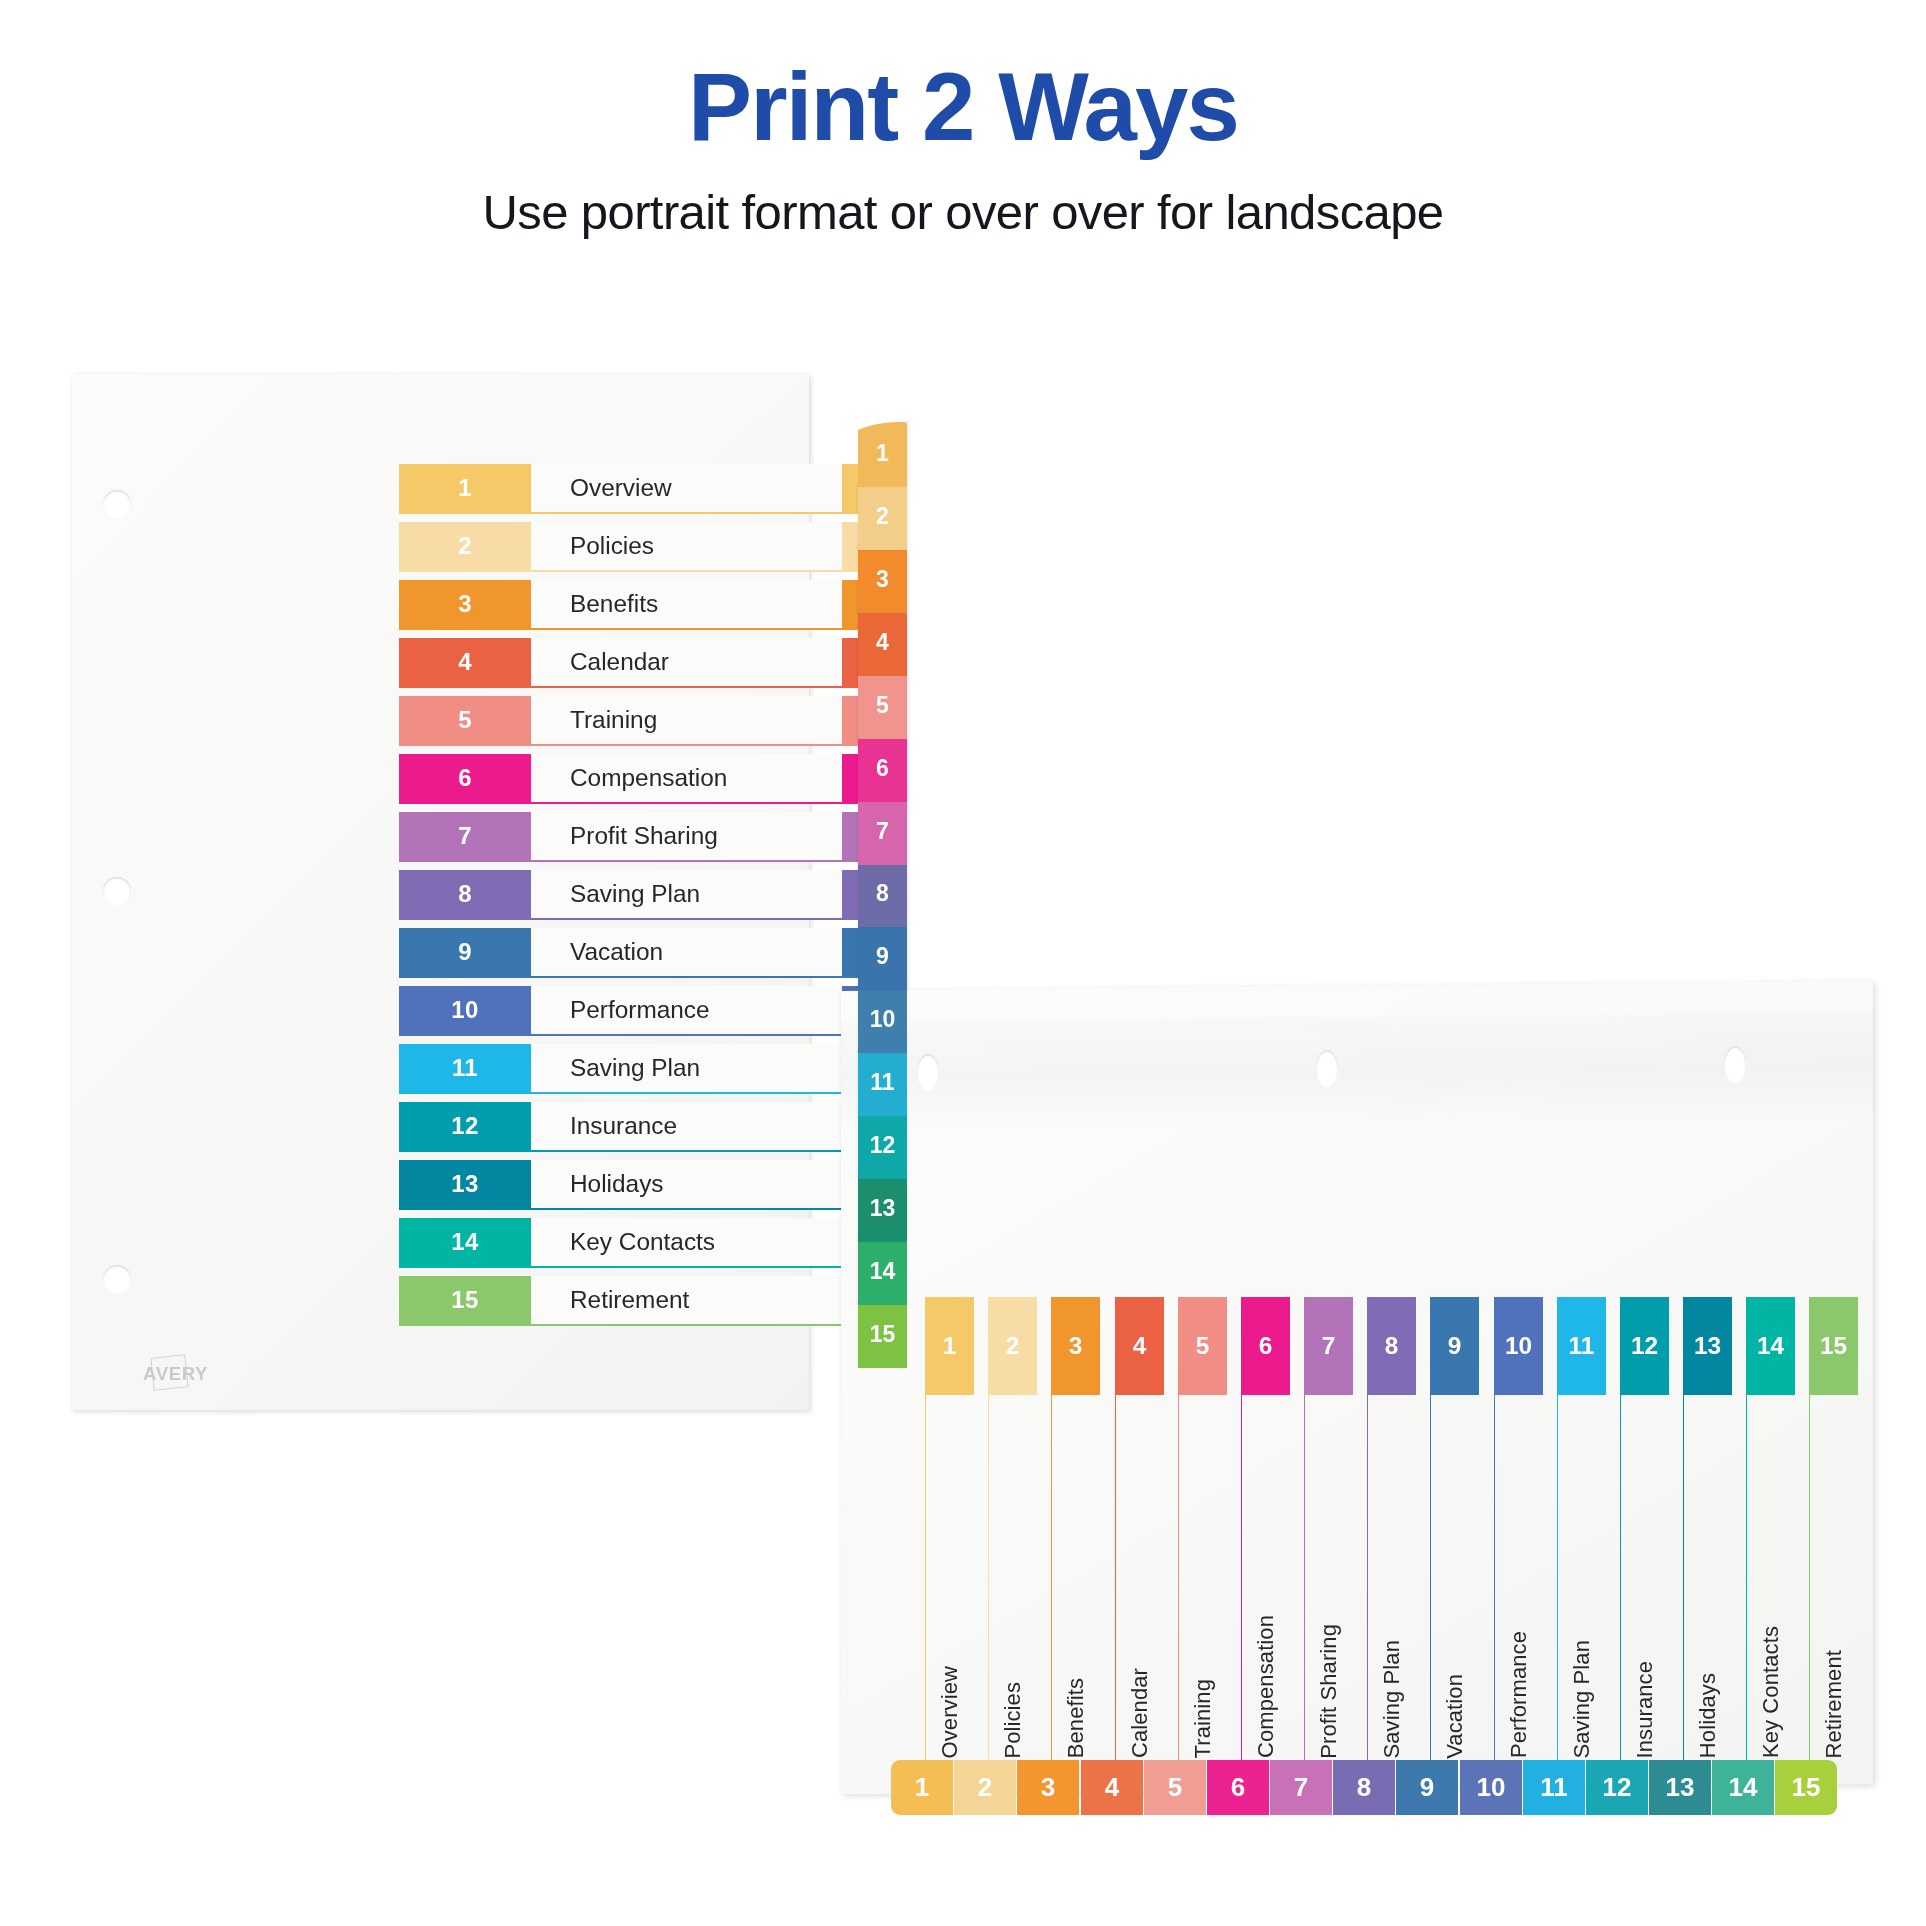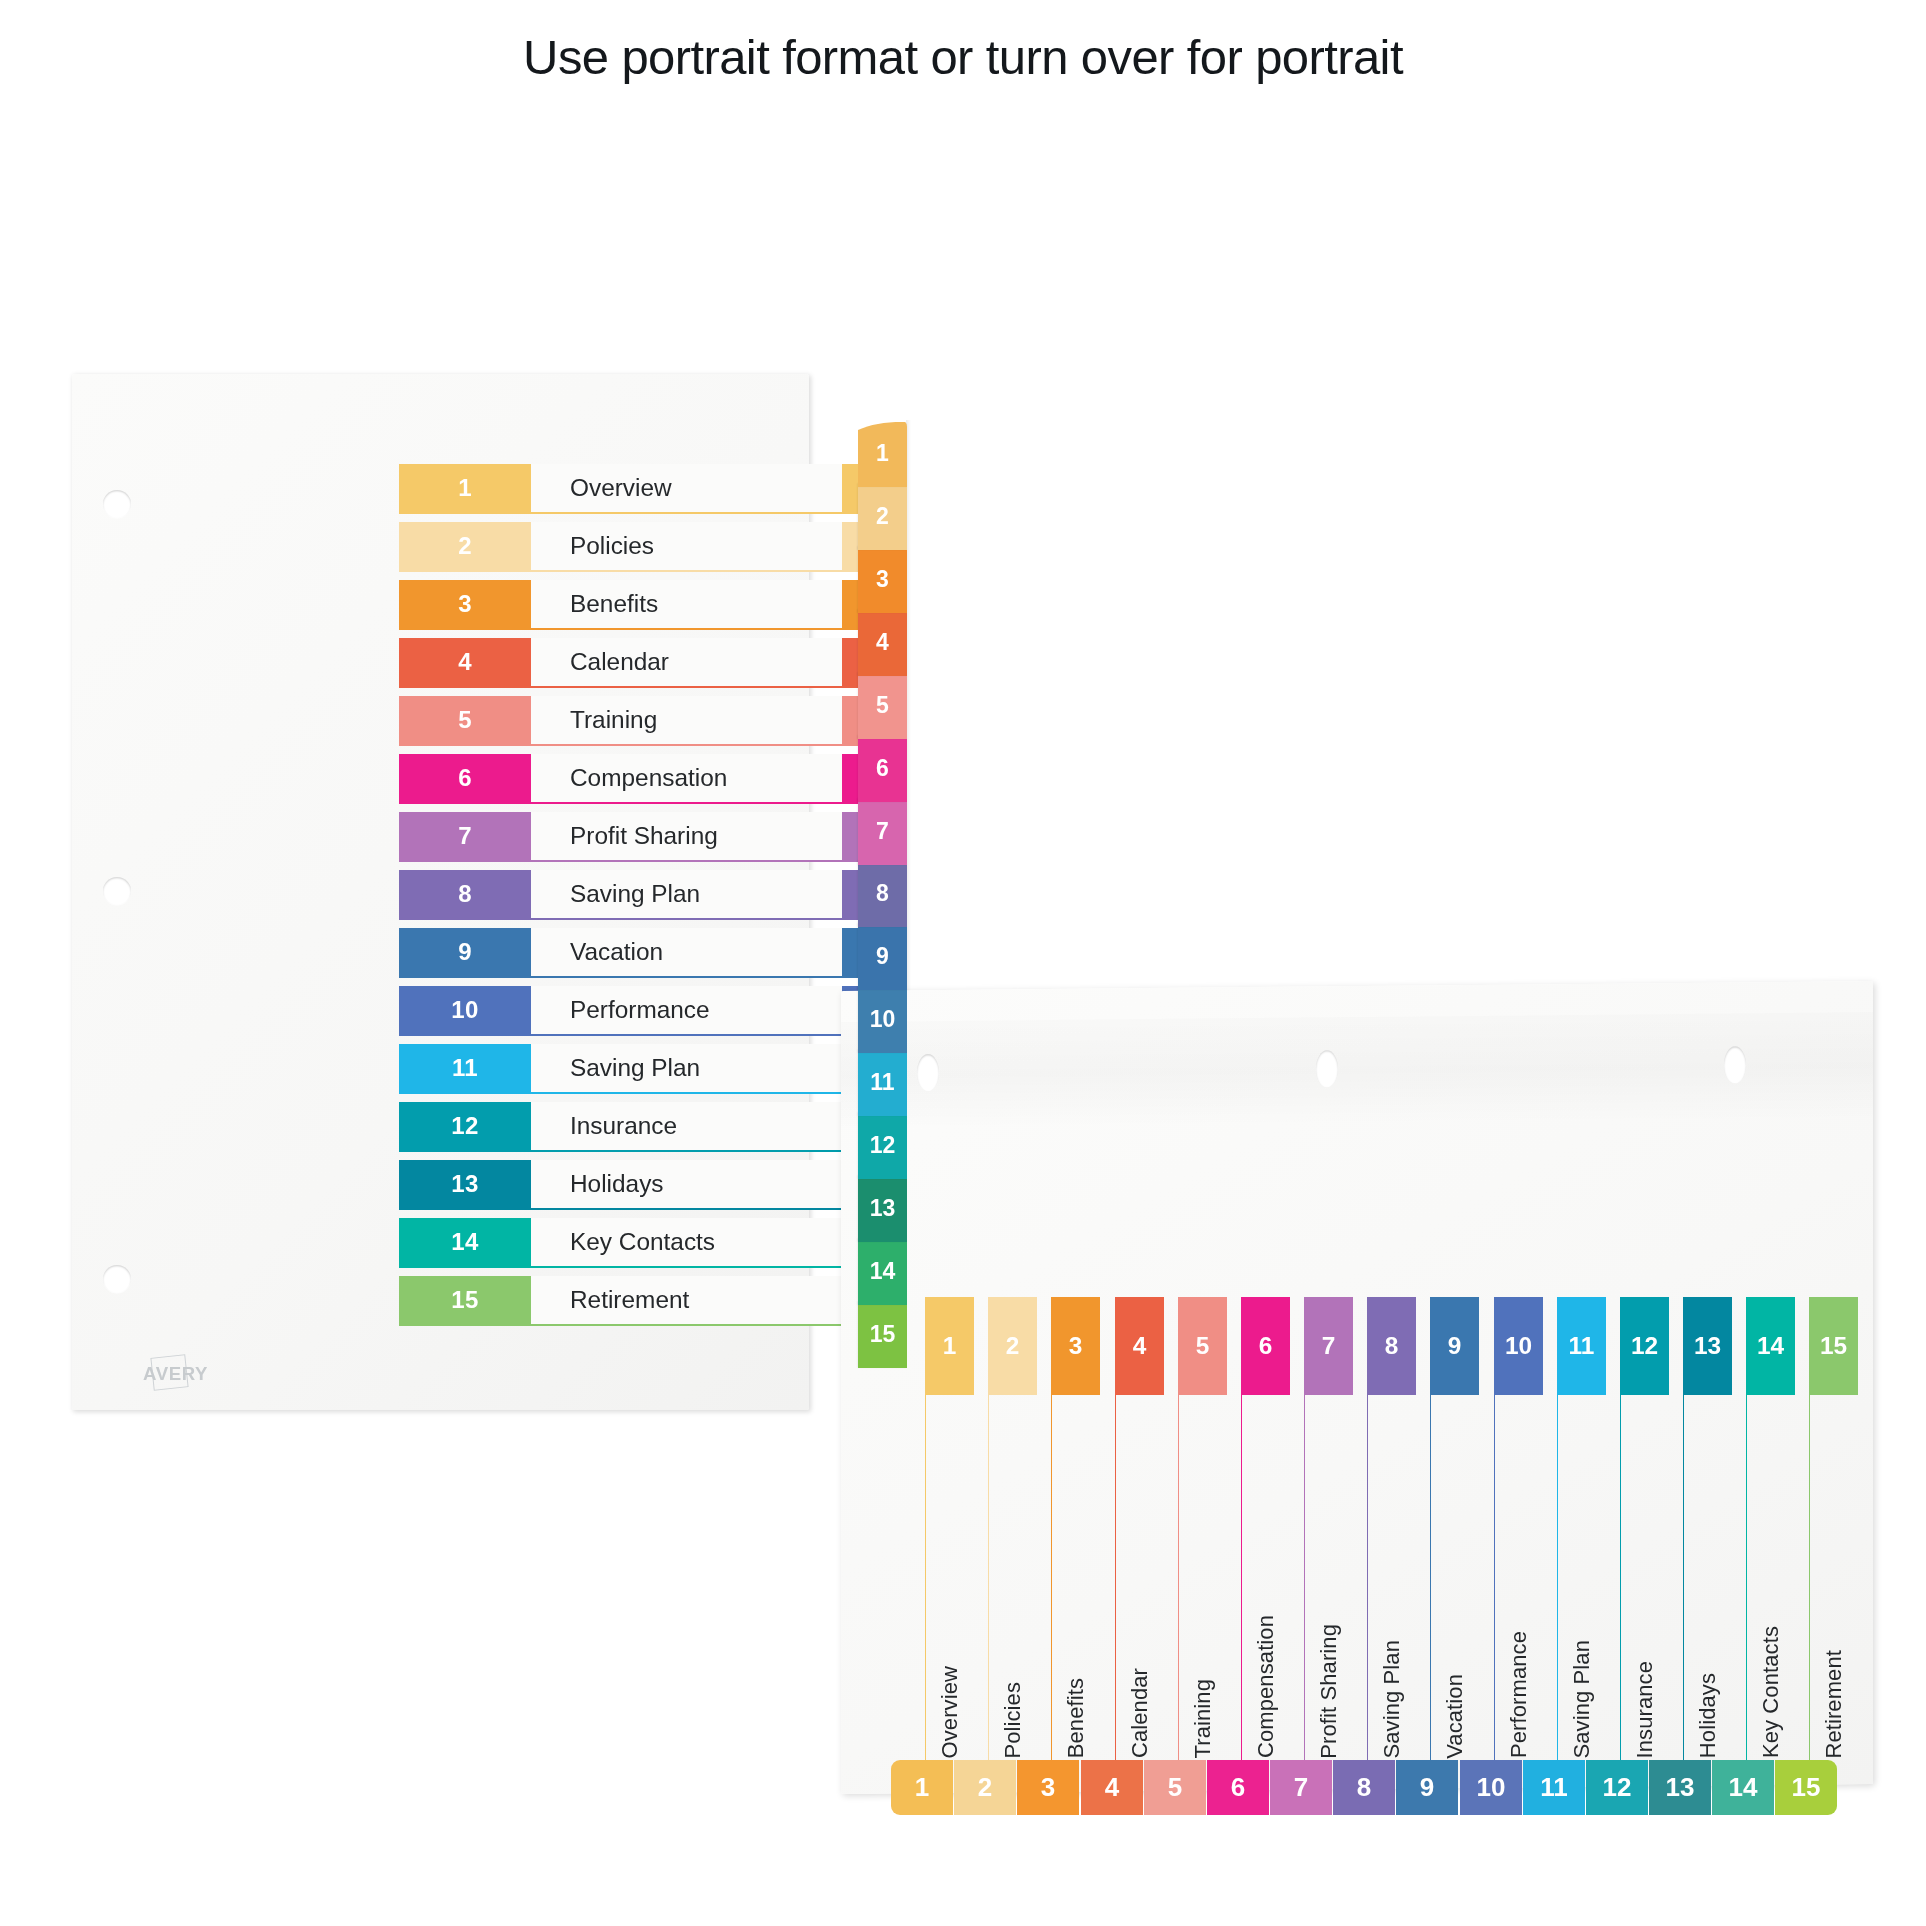--- a/index.html
+++ b/index.html
@@ -129,21 +129,22 @@
   }
   #l-strip-base{
     position:absolute;left:0;top:0;width:950px;height:55px;
     border-radius:9px 0 0 9px;overflow:hidden;
   }
 </style>
 </head>
 <body>
 
 <div id="header">
-  <div id="subtitle">Use portrait format or turn over for portrait</div>
+  <div id="title">Print 2 Ways</div>
+  <div id="subtitle">Use portrait format or over over for landscape</div>
 </div>
 
 <div id="portrait-sheet">
   <div class="p-hole" id="ph1"></div>
   <div class="p-hole" id="ph2"></div>
   <div class="p-hole" id="ph3"></div>
 </div>
 
 <div id="avery-logo">
   <div class="ring"></div>

